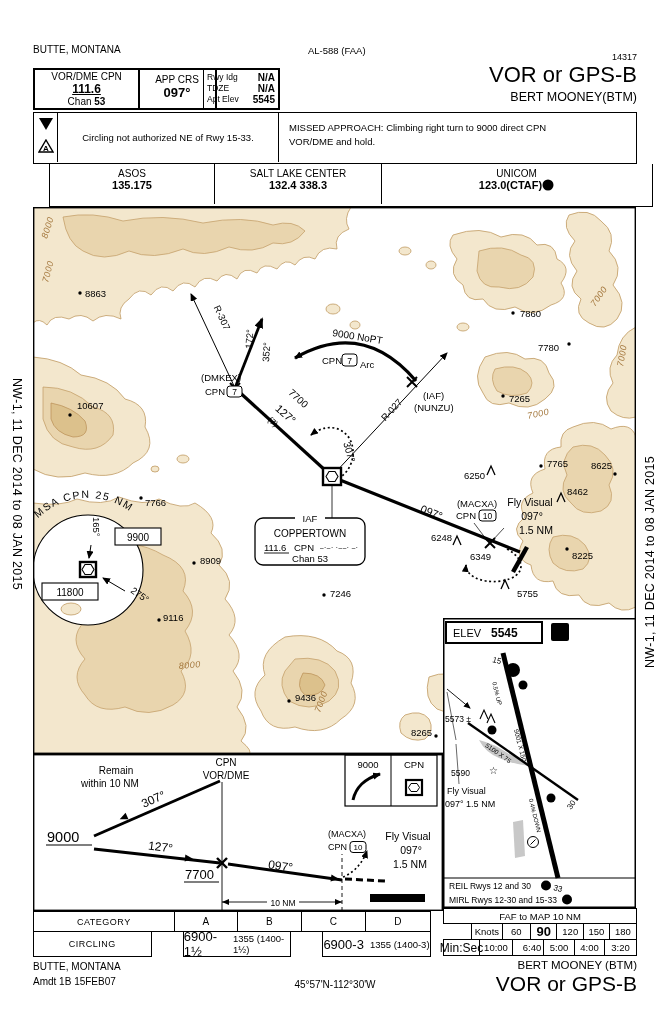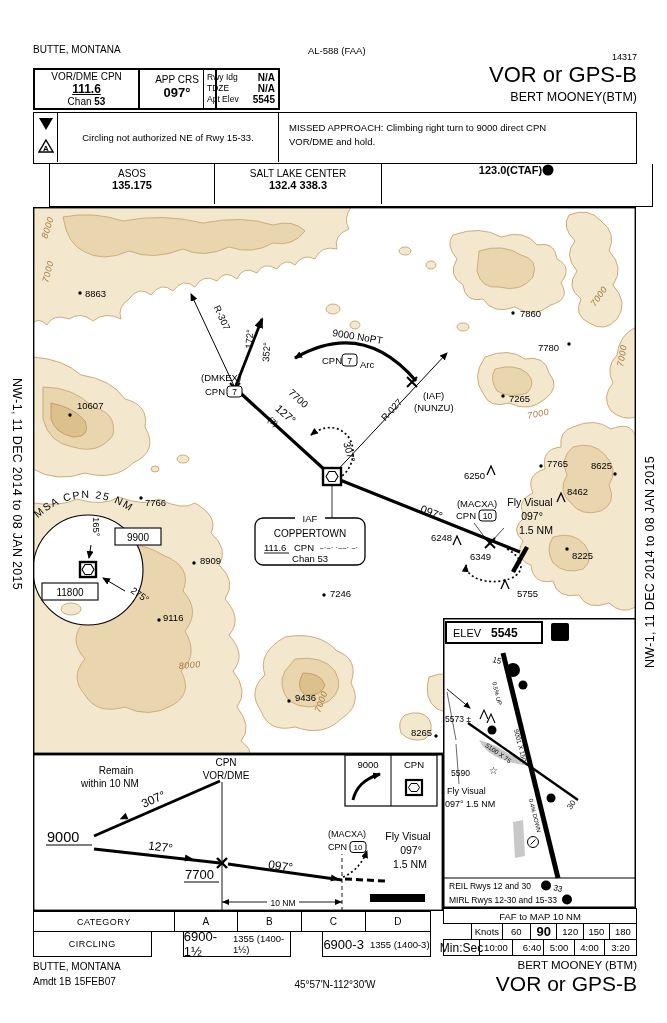--- a/index.html
+++ b/index.html
@@ -80,20 +80,21 @@
   <div class="abs" style="left:33px;top:164px;width:604px;height:43px;border:1.5px solid #000;border-top:none;margin-left:16px;">
     <div class="abs" style="left:0;top:0;width:165px;height:40px;border-right:1px solid #000;text-align:center;">
       <div class="hdr-sm" style="margin-top:4px;">ASOS</div>
       <div style="font-size:11px;font-weight:bold;">135.175</div>
     </div>
     <div class="abs" style="left:165px;top:0;width:167px;height:40px;border-right:1px solid #000;text-align:center;">
       <div class="hdr-sm" style="margin-top:4px;">SALT LAKE CENTER</div>
       <div style="font-size:11px;font-weight:bold;">132.4 338.3</div>
     </div>
     <div class="abs" style="left:332px;top:0;width:269px;height:40px;text-align:center;">
+      <div class="hdr-sm" style="margin-top:4px;">UNICOM</div>
       <div style="font-size:11px;font-weight:bold;"><span>123.0(CTAF)</span><svg width="12" height="12" style="vertical-align:-2px;">
             <circle cx="6" cy="6" r="5.5" fill="#000"></circle>
             <text x="6" y="9" text-anchor="middle" fill="#fff" font-size="8" font-weight="bold">L</text>
           </svg></div>
     </div>
   </div>
 
   <svg class="abs" style="left:33px;top:207px;" width="603" height="547" viewBox="0 0 603 547">
     <defs>
       <marker id="ah" markerUnits="userSpaceOnUse" markerWidth="12" markerHeight="10" refX="7" refY="3.5" orient="auto-start-reverse">

